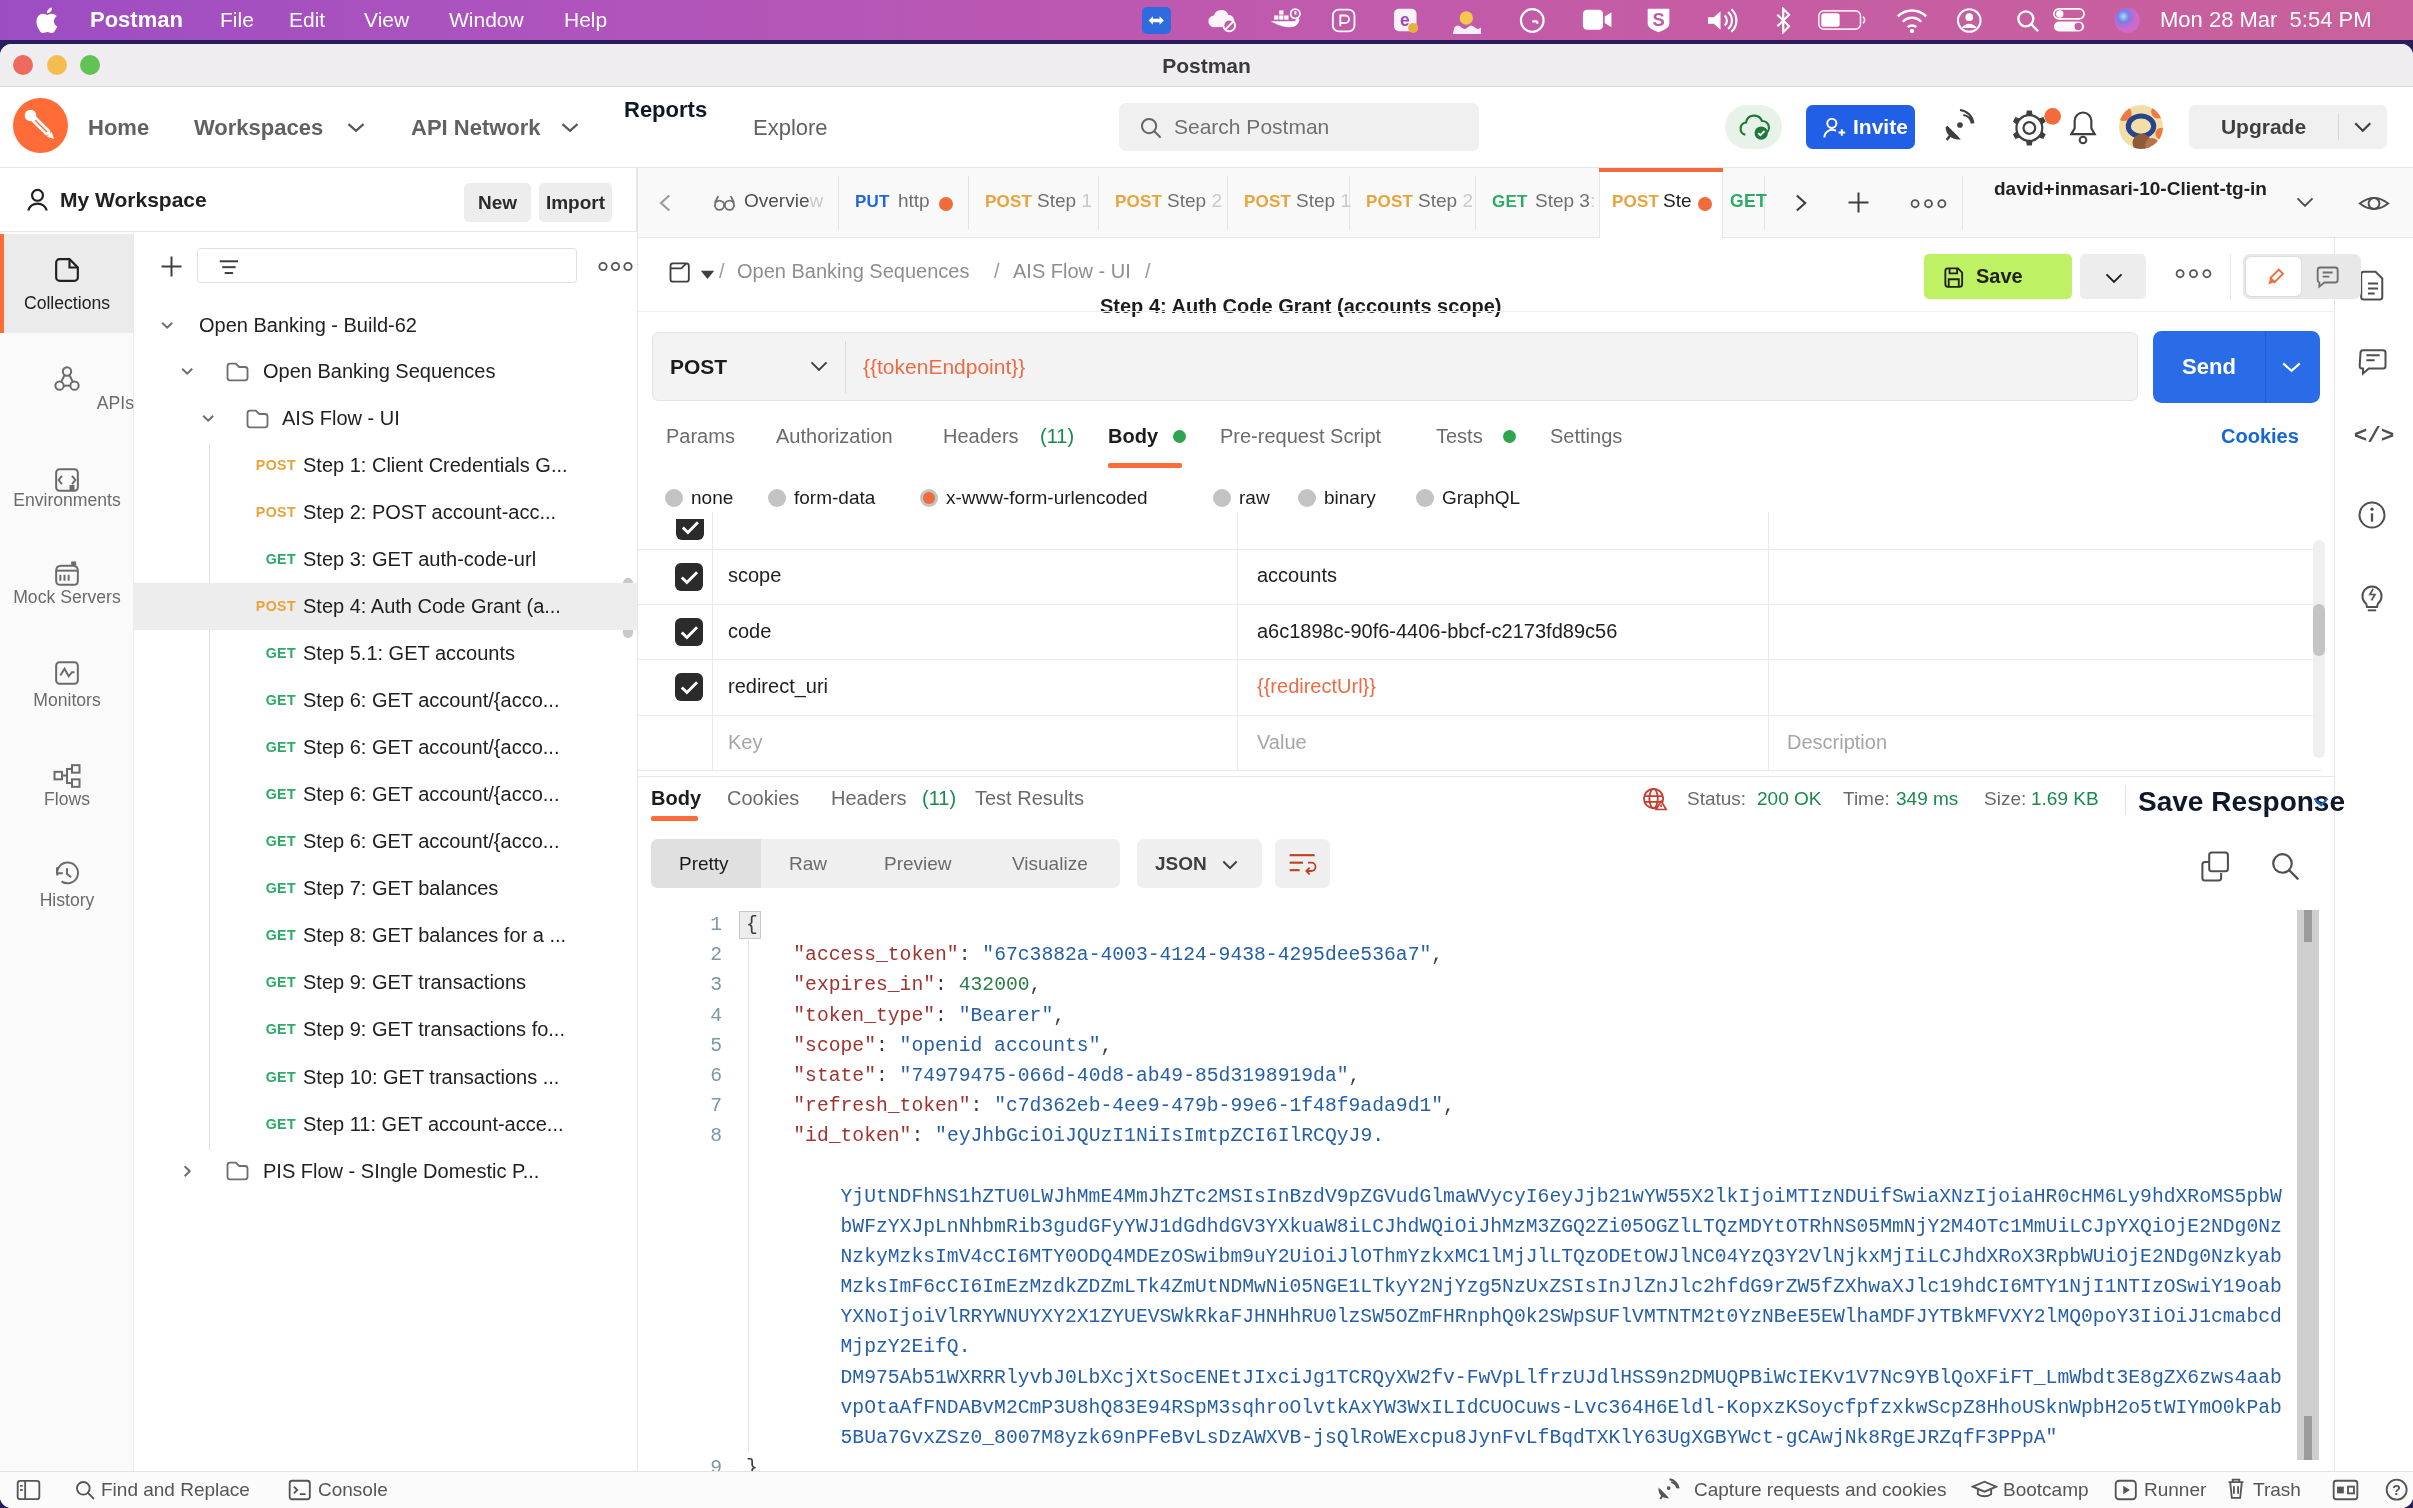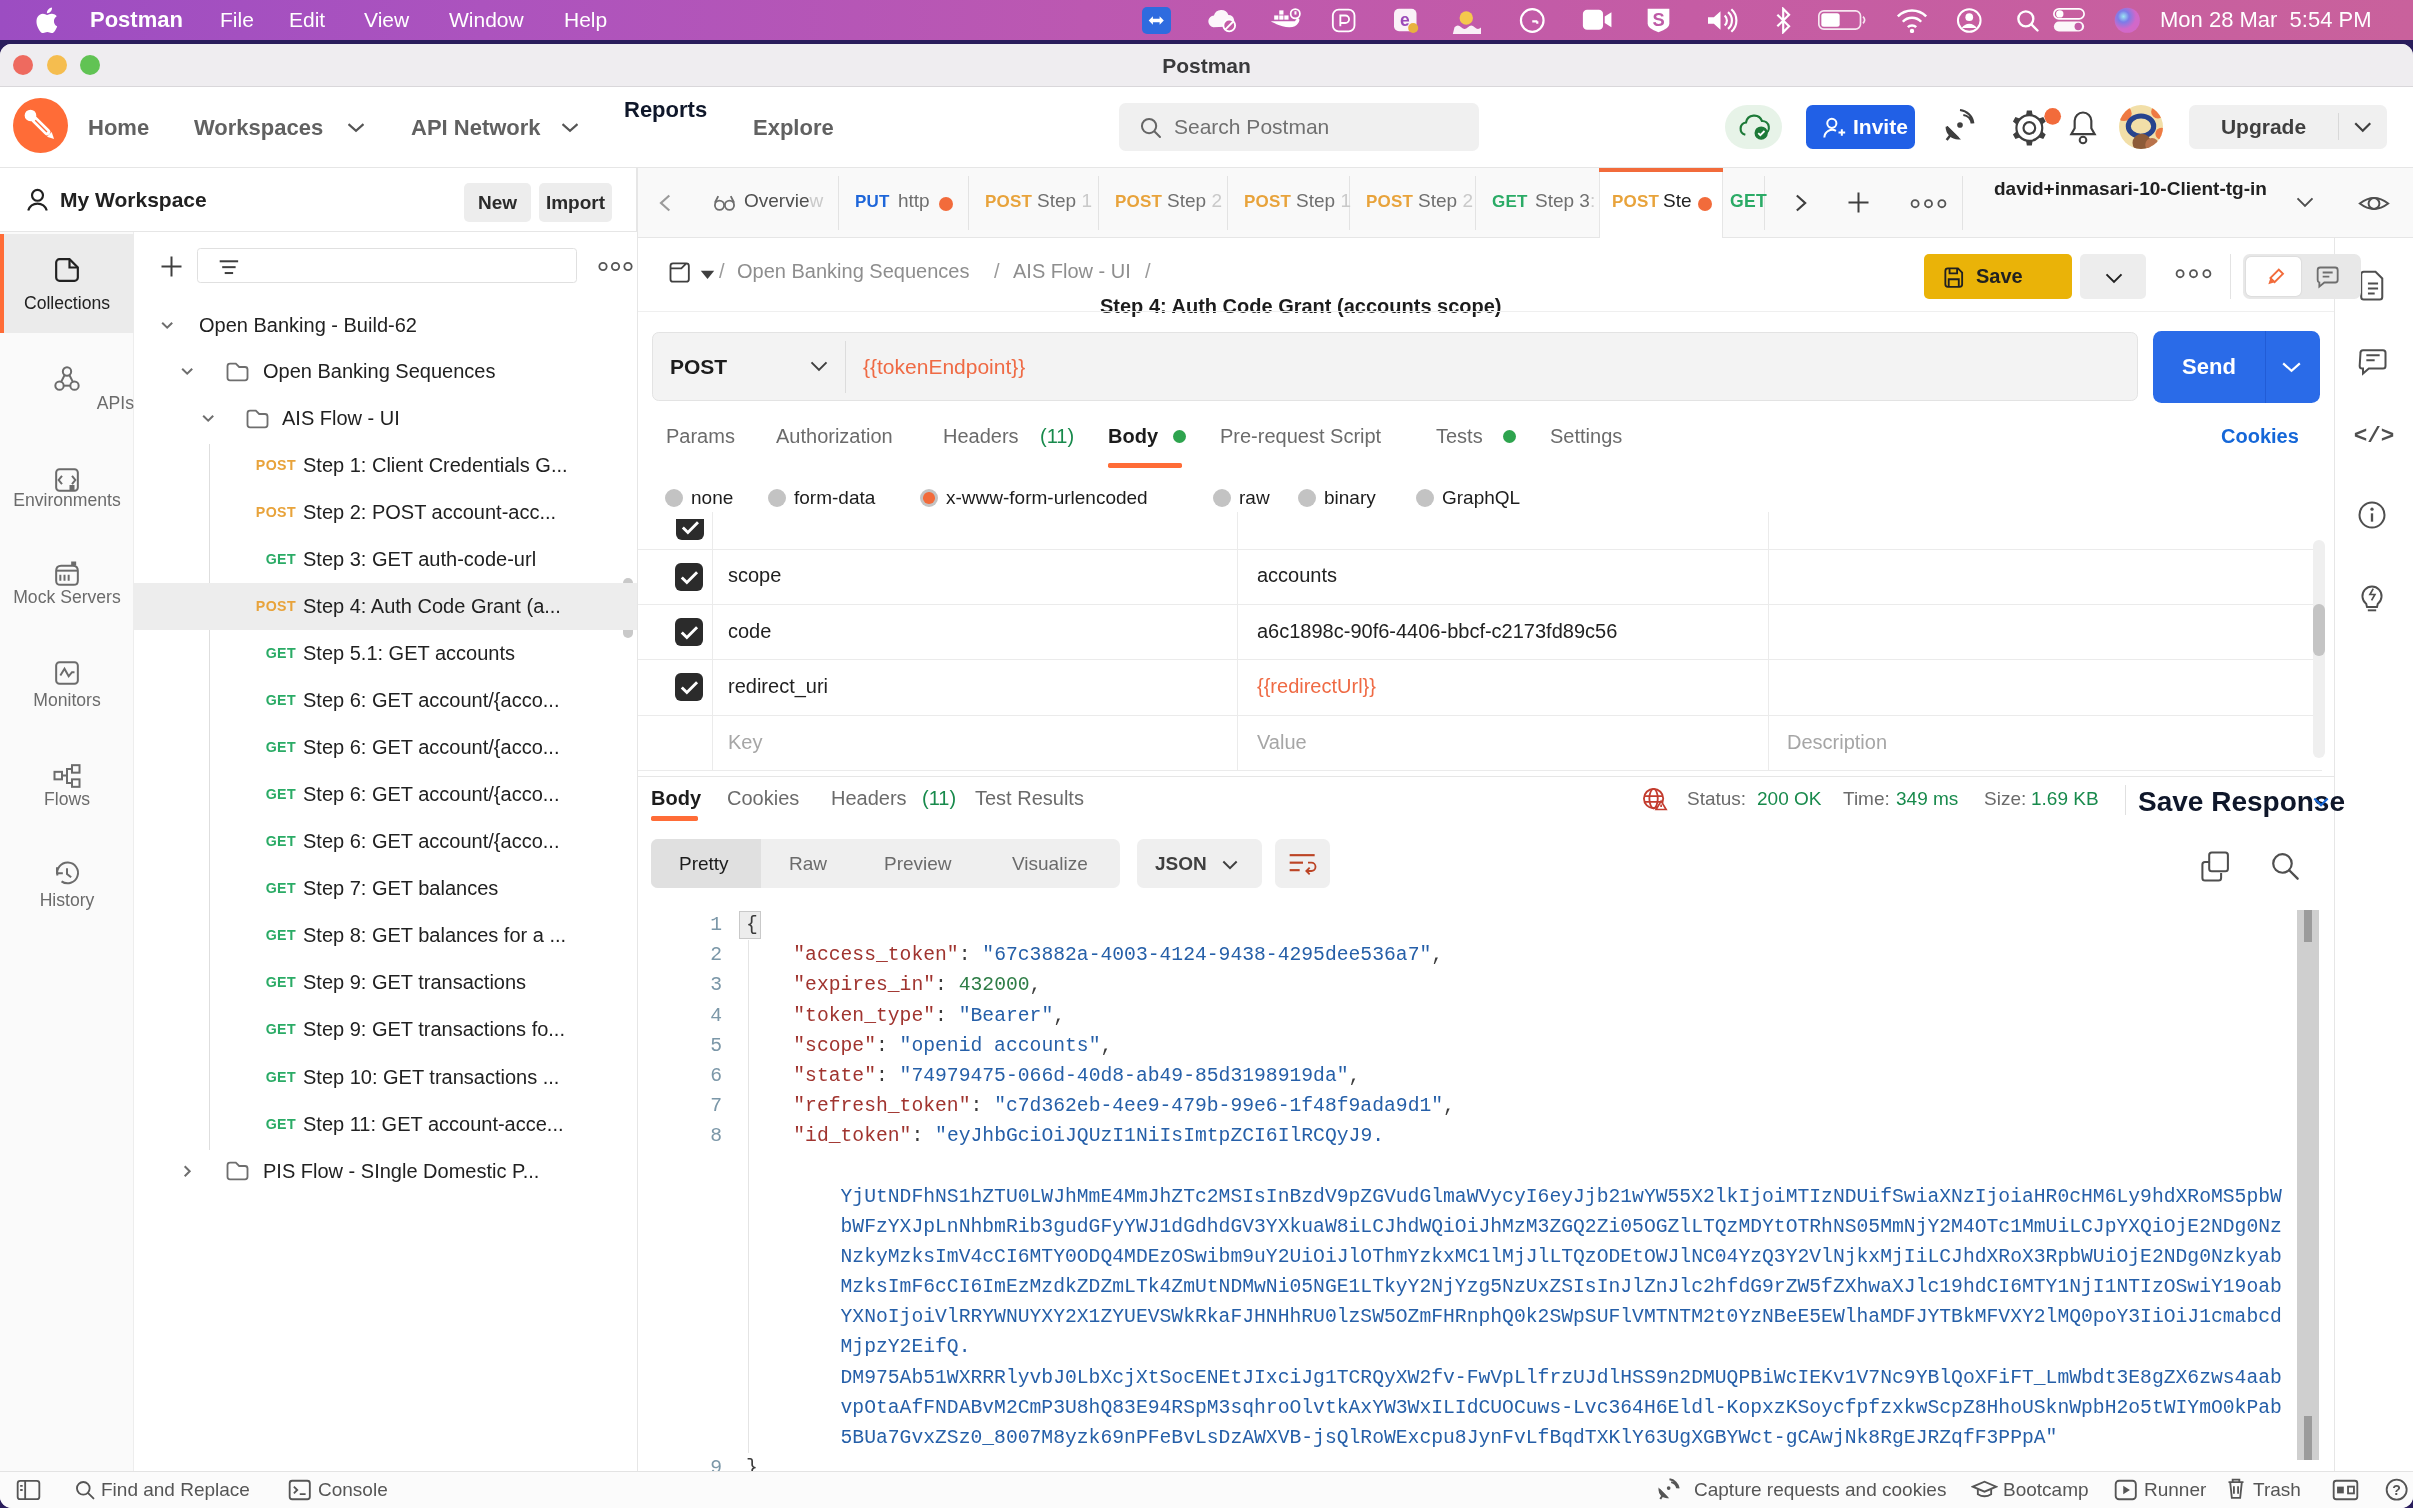--- a/index.html
+++ b/index.html
@@ -182,21 +182,21 @@
   <div class="abs" style="left:88px;top:43px;height:81px;line-height:81px;font-size:22px;font-weight:600;color:#616161;">Home</div>
   <div class="abs" style="left:194px;top:43px;height:81px;line-height:81px;font-size:22px;font-weight:600;color:#616161;">Workspaces</div>
   <svg class="abs" style="left:345px;top:76px;" width="22" height="15" viewBox="0 0 26 18">
       <path d="M4 5 l9 8 l9 -8" stroke="#555" stroke-width="2.6" fill="none"></path>
     </svg>
   <div class="abs" style="left:411px;top:43px;height:81px;line-height:81px;font-size:22px;font-weight:600;color:#616161;">API Network</div>
   <svg class="abs" style="left:559px;top:76px;" width="22" height="15" viewBox="0 0 26 18">
       <path d="M4 5 l9 8 l9 -8" stroke="#555" stroke-width="2.6" fill="none"></path>
     </svg>
   <div class="abs" style="left:624px;top:25px;height:81px;line-height:81px;font-size:22px;font-weight:600;color:#0f172a;">Reports</div>
-  <div class="abs" style="left:753px;top:43px;height:81px;line-height:81px;font-size:22px;font-weight:700;color:#616161;">Explore</div>
+  <div class="abs" style="left:753px;top:43px;height:81px;line-height:81px;font-size:22px;font-weight:400;color:#616161;">Explore</div>
 
   <div class="abs" style="left:1119px;top:59px;width:360px;height:48px;background:#F0F0F0;border-radius:6.7px;">
     <svg class="abs" style="left:20px;top:12.6px;" width="23.5" height="23.5" viewBox="0 0 28 28">
         <circle cx="12" cy="12" r="8.5" fill="none" stroke="#666" stroke-width="2.4"></circle>
         <line x1="18.5" y1="18.5" x2="25" y2="25" stroke="#666" stroke-width="2.4" stroke-linecap="round"></line>
       </svg>
     <div class="abs" style="left:55px;top:0;height:48px;line-height:48px;font-size:21px;color:#707070;">Search Postman</div>
   </div>
 
   <div class="abs" style="left:1725px;top:61px;width:57px;height:44px;border-radius:22px;background:#E7F3E8;">
@@ -552,21 +552,21 @@
   <svg class="abs" style="left:699px;top:225px;" width="17" height="11.7" viewBox="0 0 20 14">
       <path d="M2 2 h16 l-8 10z" fill="#3F3F3F"></path>
     </svg>
   <div class="abs" style="left:719px;top:216px;font-size:20px;color:#9B9B9B;">/</div>
   <div class="abs" style="left:737px;top:216px;font-size:20px;color:#8E8E8E;">Open Banking Sequences</div>
   <div class="abs" style="left:994px;top:216px;font-size:20px;color:#9B9B9B;">/</div>
   <div class="abs" style="left:1013px;top:216px;font-size:20px;color:#8E8E8E;">AIS Flow - UI</div>
   <div class="abs" style="left:1145px;top:216px;font-size:20px;color:#9B9B9B;">/</div>
   <div class="abs" style="left:1100px;top:215px;font-size:20px;font-weight:600;color:#1C1C1C;margin-top:36px;">Step 4: Auth Code Grant (accounts scope)</div>
 
-  <div class="abs" style="left:1924px;top:210px;width:148px;height:45px;background:#eab308;border-radius:5px;">
+  <div class="abs" style="left:1924px;top:210px;width:148px;height:45px;background:#bef264;border-radius:5px;">
     <svg class="abs" style="left:18.4px;top:11px;" width="23.5" height="23.5" viewBox="0 0 28 28">
         <g fill="none" stroke="#212121" stroke-width="2.2">
           <path d="M4 7 a3 3 0 0 1 3 -3 h12 l5 5 v14 a3 3 0 0 1 -3 3 h-14 a3 3 0 0 1 -3 -3z"></path>
           <path d="M9 4 v6 h9 v-6 M8 26 v-9 h12 v9"></path>
         </g>
       </svg>
     <div class="abs" style="left:52px;top:0;height:45px;line-height:45px;font-size:20px;font-weight:600;color:#212121;">Save</div>
   </div>
   <div class="abs" style="left:2080px;top:210px;width:66px;height:45px;background:#EDEDED;border-radius:5px;">
     <svg class="abs" style="left:22.6px;top:17px;" width="22" height="15" viewBox="0 0 26 18">

